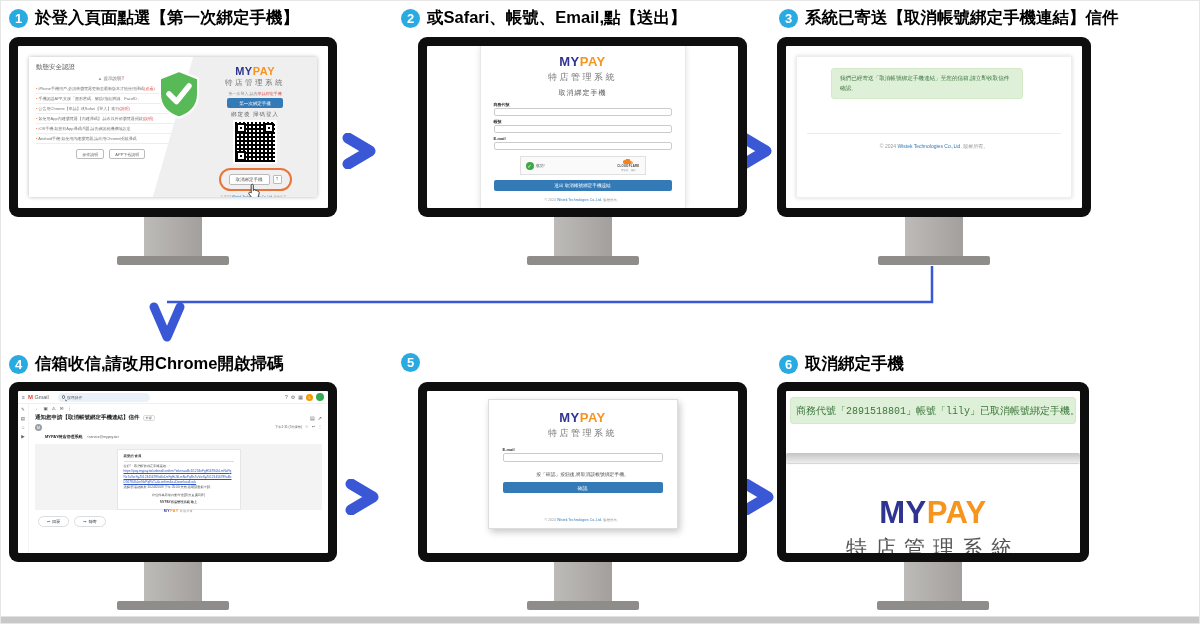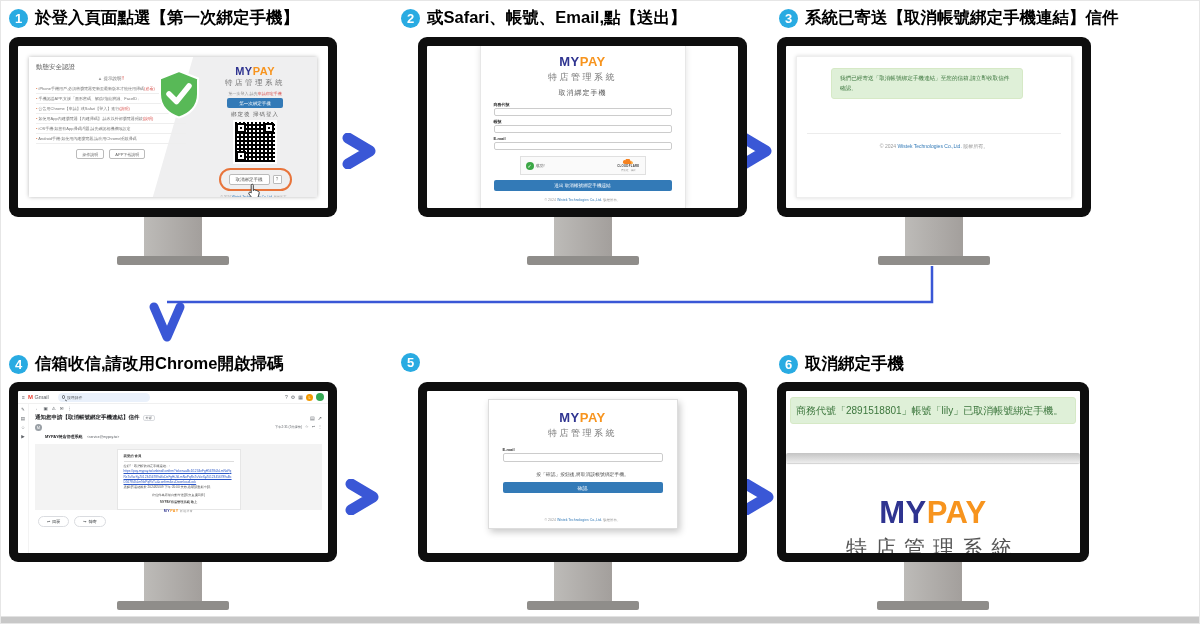--- a/index.html
+++ b/index.html
@@ -155,21 +155,21 @@
     padding:10px 14px 6px; display:flex; flex-direction:column; align-items:center; }
   .s5-card .mylogo { font-size:13px; }
   .s5-card .sysname { font-size:9px; margin:2px 0 7px; }
   .s5-label { align-self:flex-start; font-size:4px; color:#333; font-weight:bold; margin-bottom:1px; }
   .s5-note { font-size:4.8px; color:#555; margin-top:9px; }
   .s5-btn { width:100%; height:11px; font-size:5px; margin-top:5px; }
   .s5-foot { font-size:3.5px; margin-top:auto; white-space:nowrap; }
 
   
   .s6-alert { margin:6px 4px 0; height:27px; font-size:10px; display:flex; align-items:center; padding:0 5px;
-    white-space:nowrap; }
+    white-space:nowrap;font-family:Liberation Mono, monospace; }
   .s6-band { position:absolute; left:0; right:0; top:62px; height:10px;
     background:linear-gradient(#c4c4c4,#ededed); box-shadow:0 1px 1px rgba(0,0,0,.18); border-radius:2px; }
   .s6-logo { position:absolute; top:104px; width:100%; text-align:center; font-size:31px; }
   .s6-sys { position:absolute; top:143px; width:100%; text-align:center; font-size:21px; color:#555; letter-spacing:8px; }
 </style>
 </head>
 <body>
 
 <div class="frame">
 

